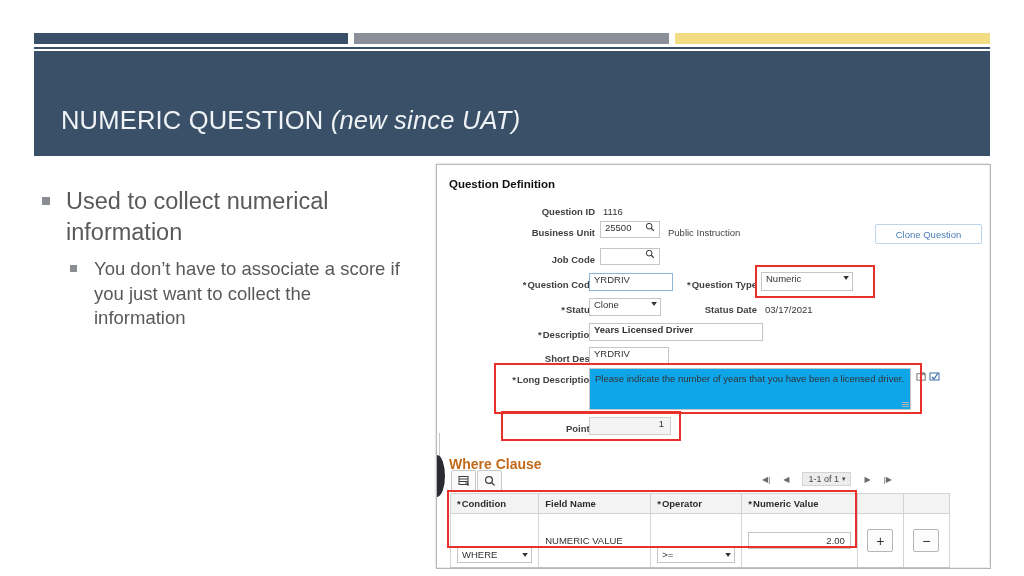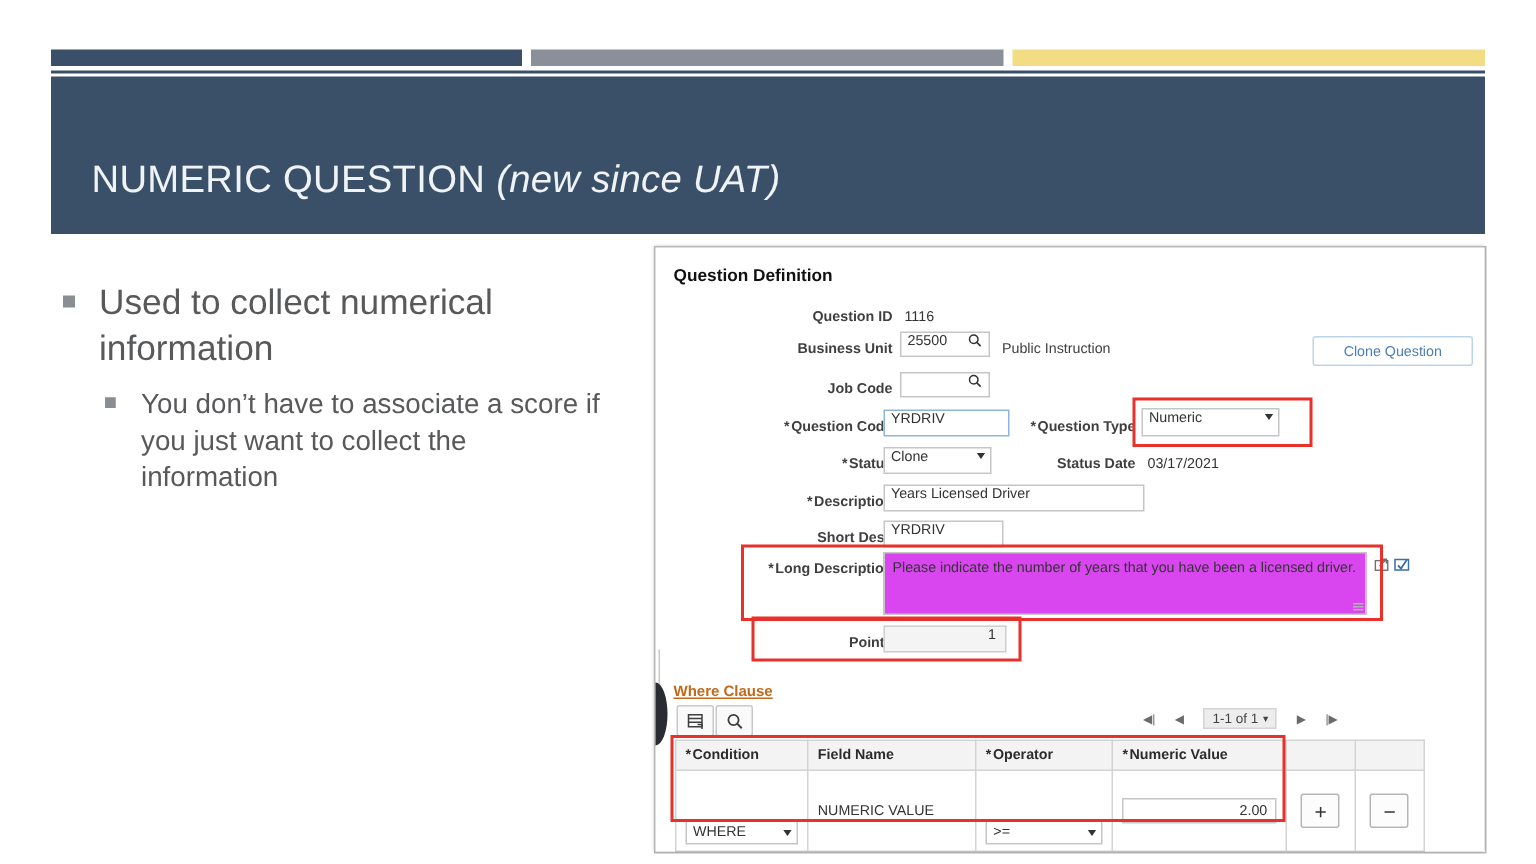--- a/index.html
+++ b/index.html
@@ -65,38 +65,38 @@
   .fld .lookup{margin-left:auto;display:flex;align-items:center;}
 
   .sel{
     position:absolute;background:#fff;border:1px solid #c6c6c6;
     font-size:9.5px;color:#333;box-sizing:border-box;
     display:flex;align-items:flex-start;padding:0 4px;
   }
   .sel .chev{margin-left:auto;font-size:8px;color:#333;transform:scaleX(1.4);}
 
   .ta{
-    position:absolute;background:#d946ef;border:1px solid #c6c6c6;box-sizing:border-box;
+    position:absolute;background:#0ea5e9;border:1px solid #c6c6c6;box-sizing:border-box;
     font-size:9.5px;color:#333;padding:4px 5px;line-height:1.25;
   }
   .ta .grip{position:absolute;right:1px;bottom:1px;width:7px;height:7px;}
   .ta .grip i{display:block;height:1px;background:#b3b3b3;margin-top:1px;}
 
   .btn-clone{
     position:absolute;background:#fff;border:1px solid #bcd4ea;border-radius:2px;
     display:flex;align-items:center;justify-content:center;
     font-size:9.5px;color:#4a7fb5;
   }
 
   .icobox{
     position:absolute;background:#fafafa;border:1px solid #c9c9c9;border-radius:2px;
     display:flex;align-items:center;justify-content:center;
   }
 
-  .where-lbl{position:absolute;left:12px;font-size:10px;font-weight:bold;color:#c26a1a;text-decoration:underline;}
+  .where-lbl{position:absolute;left:12px;font-size:14px;font-weight:bold;color:#c26a1a;}
 
   .navbar{position:absolute;display:flex;align-items:center;gap:13px;font-size:9px;color:#6b6b6b;}
   .navbar .pg{background:#ededed;border:1px solid #d4d4d4;padding:1px 5px;display:flex;align-items:center;gap:3px;color:#444;}
 
   table.grid{position:absolute;border-collapse:collapse;background:#fff;}
   table.grid th{
     background:#f3f3f3;border:1px solid #d3d3d3;
     font-size:9.5px;font-weight:bold;color:#2c2c2c;
     text-align:left;padding:4px 6px;white-space:nowrap;
   }
@@ -206,21 +206,21 @@
 
       <div class="row-lbl req" style="left:52px;top:139px;width:106px;">Status</div>
       <div class="sel" style="left:152px;top:133px;width:72px;height:18px;">
         <span>Clone</span>
         <span class="chev">▾</span>
       </div>
       <div class="row-lbl" style="left:236px;top:139px;width:84px;">Status Date</div>
       <div class="val" style="left:328px;top:139px;">03/17/2021</div>
 
       <div class="row-lbl req" style="left:52px;top:164px;width:106px;">Description</div>
-      <div class="fld" style="left:152px;top:158px;width:174px;height:18px;">
+      <div class="fld" style="left:152px;top:158px;width:174px;height:18px;font-weight:bold;">
         <span>Years Licensed Driver</span>
       </div>
 
       <div class="row-lbl" style="left:52px;top:188px;width:106px;">Short Desc</div>
       <div class="fld" style="left:152px;top:182px;width:80px;height:18px;">
         <span>YRDRIV</span>
       </div>
 
       <div class="row-lbl req" style="left:42px;top:209px;width:116px;">Long Description</div>
       <div class="ta" style="left:152px;top:203px;width:322px;height:42px;">

